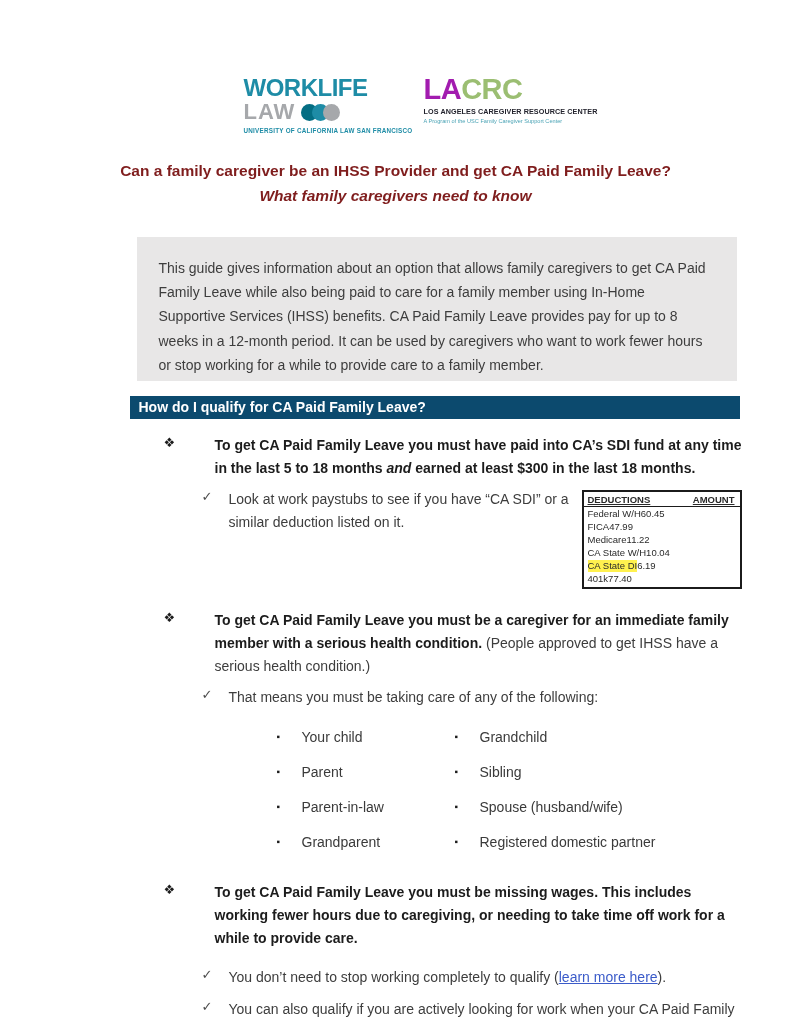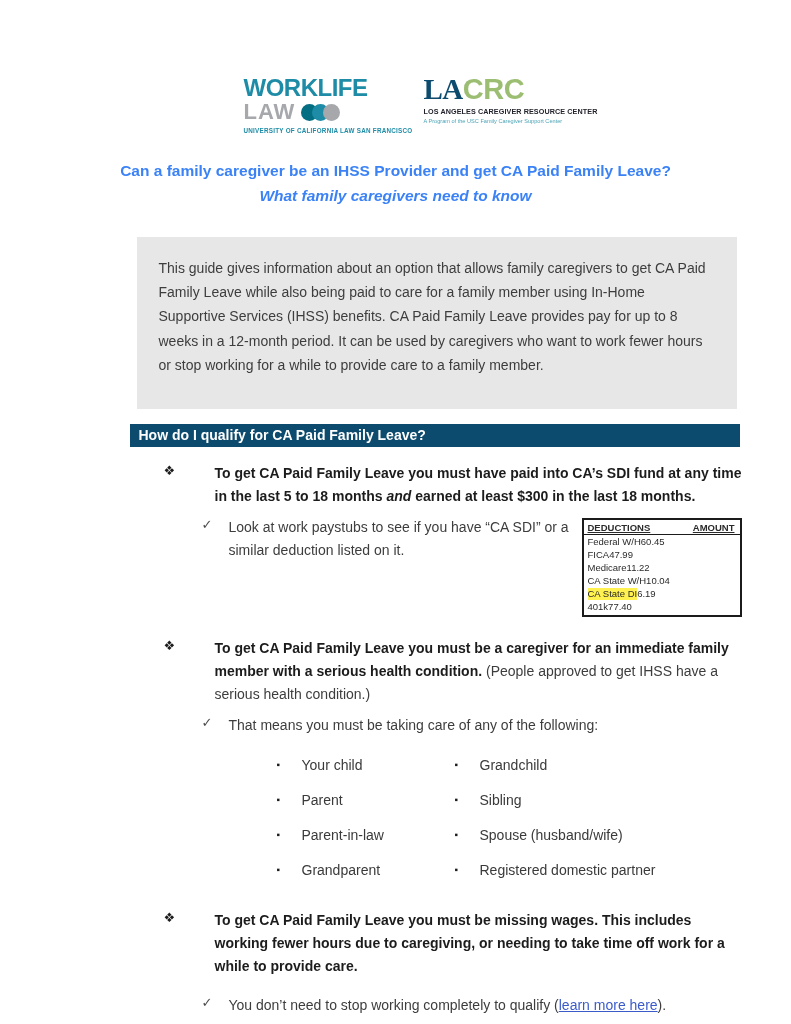--- a/index.html
+++ b/index.html
@@ -53,48 +53,48 @@
     margin-top: 4px;
     font-size: 6.3px;
     font-weight: bold;
     letter-spacing: 0.25px;
     color: #1e8ca6;
     white-space: nowrap;
   }
 
   .lacrc-logo { width: 124px; text-align: left; }
   .lacrc-acronym { font-weight: bold; font-size: 29px; line-height: 0.95; letter-spacing: -0.5px; }
-  .lacrc-la { color: #0c4a6e; font-family: Liberation Serif, serif; }
+  .lacrc-la { color: #a21caf; }
   .lacrc-crc { color: #9bbe72; }
   .lacrc-subtitle {
     margin-top: 3px;
     font-size: 7.2px;
     font-weight: bold;
     color: #23232d;
     white-space: nowrap;
     letter-spacing: 0.1px;
   }
   .lacrc-tagline {
     margin-top: 2px;
     font-size: 5.6px;
     color: #4aa3b5;
     white-space: nowrap;
   }
 
   
-  .title-block { margin-top: 26px; text-align: center; color: #3b82f6; }
+  .title-block { margin-top: 26px; text-align: center; color: #7f1d1d; }
   .doc-title { font-size: 15.5px; font-weight: bold; line-height: 1.45; }
   .doc-subtitle { font-size: 15.5px; font-weight: bold; font-style: italic; line-height: 1.45; margin-top: 3px; }
 
   
   .intro-box {
     width: 600px;
     margin: 29px auto 8px 95px;
     background: #e8e7e7;
-    padding: 19px 22px 32px 22px;
+    padding: 19px 22px 4px 22px;
     font-size: 14px;
     line-height: 1.73;
     color: #3d3d3d;
   }
 
   
   .section-header {
     width: 610px;
     margin: 15px 0 0 88px;
     background: #0c4a6e;

